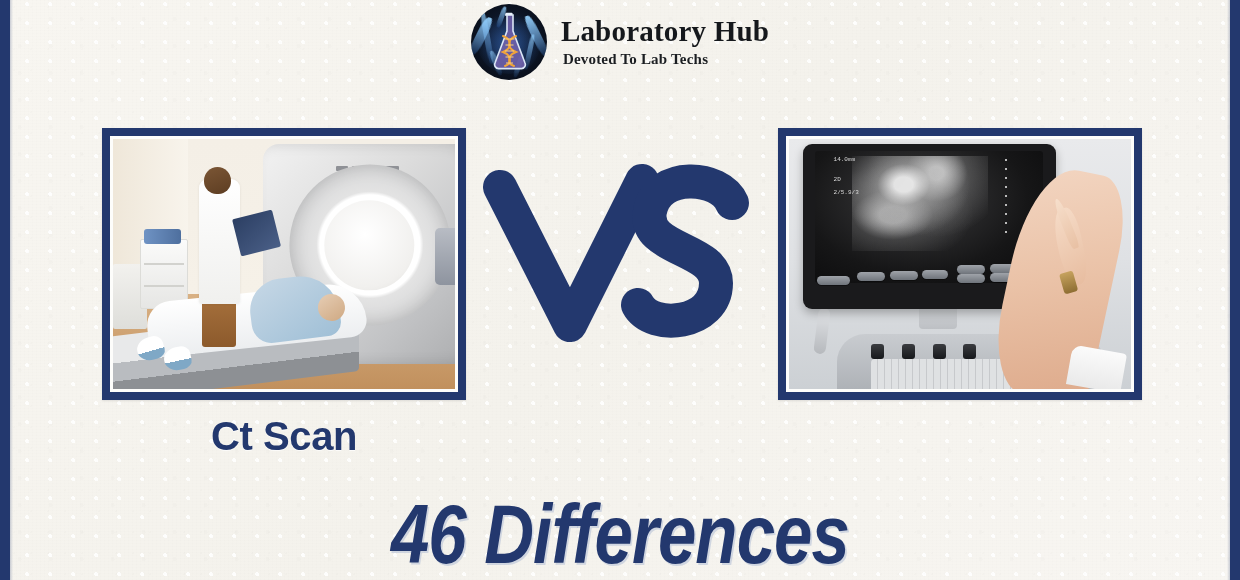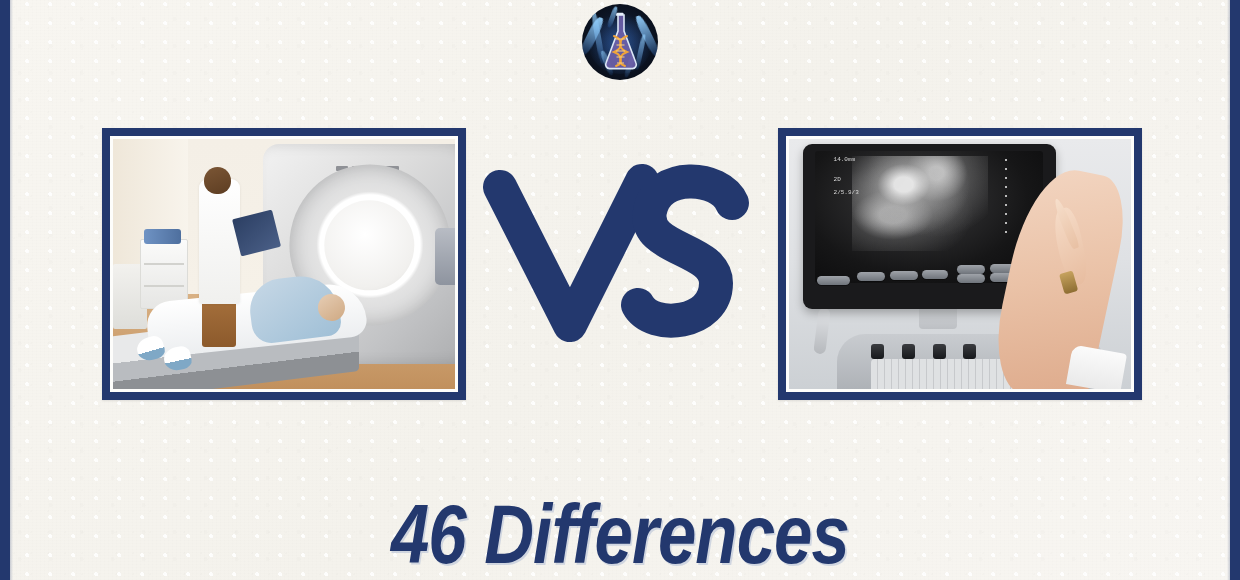--- a/index.html
+++ b/index.html
@@ -372,20 +372,24 @@
           <path d="M29 24 C 16 29, 29 35, 16 40 C 29 45, 16 50, 27 54"></path>
         </g>
         <g stroke="#ffd27a" stroke-width="1.2">
           <path d="M17.5 27 L27.5 27"></path>
             <path d="M18.5 33 L26.5 33"></path>
           <path d="M18 39 L27 39"></path>
             <path d="M18.5 45 L26.5 45"></path>
             <path d="M19 51 L26 51"></path>
         </g>
       </svg>
+    </div>
+    <div class="brand-text">
+      <div class="brand-title">Laboratory Hub</div>
+      <div class="brand-sub">Devoted To Lab Techs</div>
     </div>
   </div>
 
   <div class="frame left">
     <div class="frame-inner">
       <div class="ct">
         <div class="ct-wall-l"></div>
         <div class="ct-floor"></div>
         <div class="ct-cab"></div>
         <div class="ct-cart">
@@ -463,15 +467,16 @@
         <div class="us-arm">
           <div class="us-hand"></div>
           <div class="us-finger"></div>
           <div class="us-watch"></div>
         </div>
         <div class="us-sleeve"></div>
       </div>
     </div>
   </div>
 
+  <div class="caption left">Ct Scan</div>
 
   <div class="headline">46 Differences</div>
 </div>
 
 </body></html>

